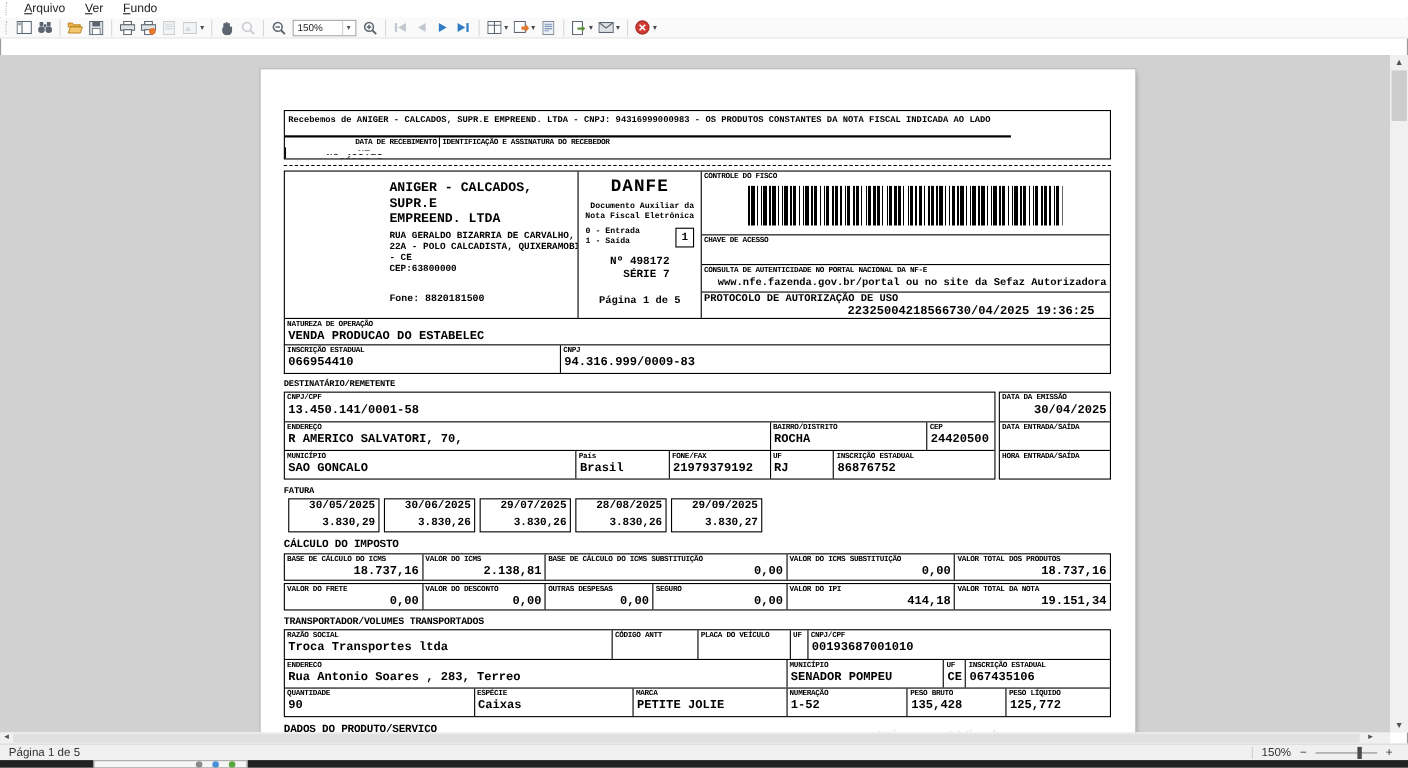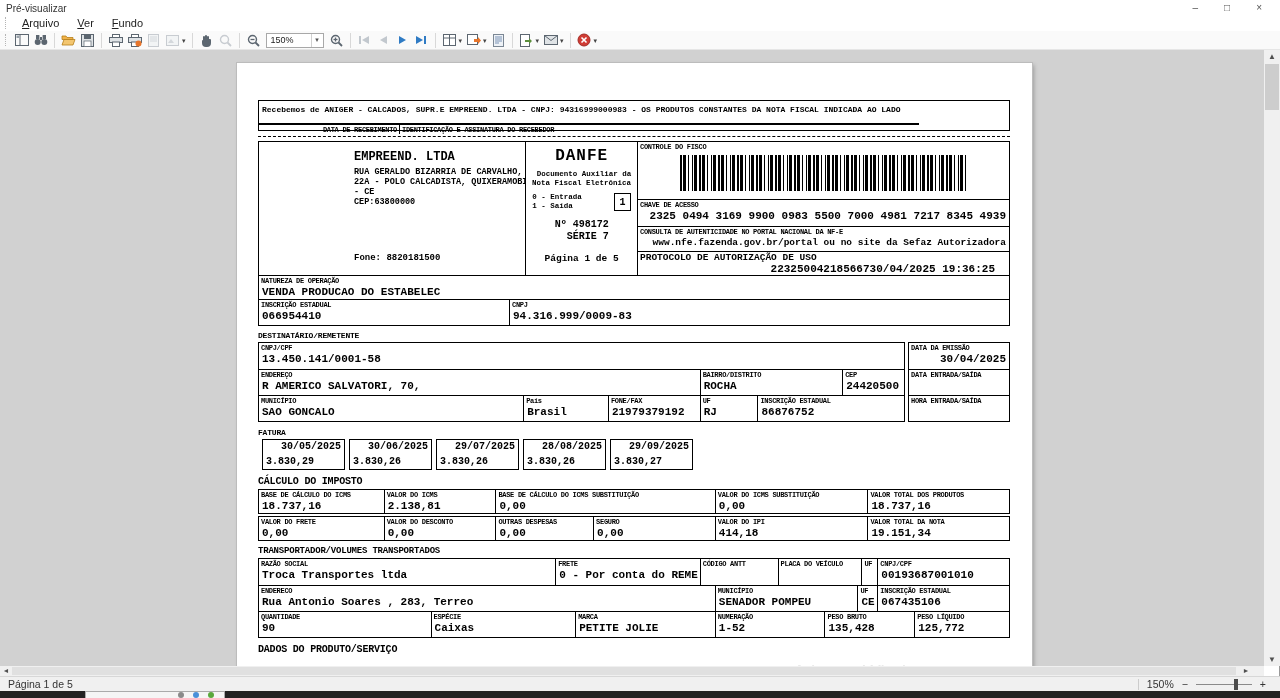--- a/index.html
+++ b/index.html
@@ -29,21 +29,21 @@
 .nbar{width:2px;height:8px;background:currentColor;display:inline-block}
 .nav{display:flex;align-items:center;gap:1px}
 .blue{color:#2f7bc4}.gray{color:#c2c8ce}
 
 .preview{position:absolute;left:0;top:50px;width:1264px;height:616px;background:#d1d1d1;overflow:hidden}
 .page{position:absolute;left:237px;top:13px;width:795px;height:720px;background:#fff;box-shadow:0 0 0 1px #bcbcbc,2px 2px 4px rgba(0,0,0,.25)}
 .sheet{position:absolute;left:21px;top:37px;width:752px;color:#000}
 .mono{font-family:"Liberation Mono","DejaVu Sans Mono",monospace;font-weight:700}
 .lb{font-family:"Liberation Mono","DejaVu Sans Mono",monospace;font-weight:700;font-size:7px;line-height:8px;padding:1px 2px 0;letter-spacing:-.3px;white-space:nowrap;overflow:hidden}
 .vl{font-family:"Liberation Mono","DejaVu Sans Mono",monospace;font-weight:700;font-size:11px;line-height:12px;padding:1px 3px;white-space:nowrap;overflow:hidden}
-.num{text-align:left}.ctr{text-align:right}
+.num{text-align:right}.ctr{text-align:right}
 .tbl{border:1.5px solid #000;display:flex;flex-direction:column}
 .row{display:flex}
 .row + .row{border-top:1px solid #000}
 .c{overflow:hidden}
 .c + .c{border-left:1px solid #000}
 .sec{font-family:"Liberation Mono","DejaVu Sans Mono",monospace;font-weight:700;letter-spacing:-.2px}
 .sec-sm{font-size:8px;line-height:9px}
 .sec-lg{font-size:10px;line-height:11px}
 .cutline{border-top:1.5px dashed #000;height:0;margin-top:5px}
 .barcode{height:36px;width:286px;margin:4px auto 0;background:repeating-linear-gradient(90deg,#000 0 2px,#fff 2px 3px,#000 3px 6px,#fff 6px 8px,#000 8px 9px,#fff 9px 12px,#000 12px 13px,#fff 13px 14px,#000 14px 17px,#fff 17px 19px)}
@@ -68,28 +68,20 @@
 .zthumb{position:absolute;left:38px;top:-5px;width:4px;height:11px;background:#4b4b4b}
 .taskbar{position:absolute;left:0;top:691px;width:1280px;height:7px;background:#222}
 .tsearch{position:absolute;left:85px;top:0;width:140px;height:7px;background:#f5f5f5;border:1px solid #aaa;border-bottom:none}
 .tdot{position:absolute;top:1px;width:6px;height:6px;border-radius:50%}
 </style>
 </head>
 <body>
 
 <div class="window">
 
-  <div class="titlebar">
-    <span class="title">Pré-visualizar</span>
-    <span class="wincontrols">
-      <span class="winbtn">–</span>
-      <span class="winbtn">□</span>
-      <span class="winbtn">×</span>
-    </span>
-  </div>
 
   <div class="menubar">
     <span class="grip"></span>
     <span class="menu-item">Arquivo</span>
     <span class="menu-item">Ver</span>
     <span class="menu-item">Fundo</span>
   </div>
 
   <div class="toolbar">
     <span class="grip"></span>
@@ -285,21 +277,21 @@
           </svg>
         </span>
       </span>
     <span class="caret">▾</span>
   </div>
 
   <div class="preview">
     <div class="page">
       <div class="sheet">
 
-        <div class="tbl" style="height:31px">
+        <div class="tbl" style="height:45px">
           <div style="width:660px;display:flex;flex-direction:column">
             <div class="c" style="height:22px">
               <div class="vl" style="font-size:8px;line-height:9px;padding-top:4px">Recebemos de ANIGER - CALCADOS, SUPR.E EMPREEND. LTDA - CNPJ: 94316999000983 - OS PRODUTOS CONSTANTES DA NOTA FISCAL INDICADA AO LADO</div>
             </div>
             <div class="row" style="border-top:2px solid #000;flex:1">
               <div class="c" style="width:140px">
                   <div class="lb ctr">DATA DE RECEBIMENTO</div>
                 </div>
               <div class="c" style="width:520px">
                   <div class="lb">IDENTIFICAÇÃO E ASSINATURA DO RECEBEDOR</div>
@@ -312,20 +304,21 @@
             <div class="vl ctr" style="font-size:9.5px">SÉRIE 7</div>
           </div>
         </div>
 
         <div class="cutline"></div>
 
         <div class="tbl" style="flex-direction:row;height:135px;margin-top:4px">
           <div class="c" style="width:267px;position:relative">
             <div style="position:absolute;left:95px;top:8px;width:180px">
               <div class="mono" style="font-size:12px;line-height:14px">
+                <div>ANIGER - CALCADOS, SUPR.E</div>
                 <div>EMPREEND. LTDA</div>
               </div>
               <div class="mono" style="font-size:8.5px;line-height:10px;margin-top:3px">
                 <div>RUA GERALDO BIZARRIA DE CARVALHO,</div>
                 <div>22A - POLO CALCADISTA, QUIXERAMOBIM</div>
                 <div>- CE</div>
                 <div>CEP:63800000</div>
               </div>
             </div>
             <div class="mono" style="position:absolute;left:95px;bottom:12px;font-size:9px">Fone: 8820181500</div>
@@ -349,21 +342,20 @@
             </div>
             <div class="mono" style="font-size:9.5px;margin-top:10px">Página 1 de 5</div>
           </div>
           <div class="c" style="width:373px;display:flex;flex-direction:column">
             <div style="height:58px">
               <div class="lb">CONTROLE DO FISCO</div>
               <div class="barcode"></div>
             </div>
             <div style="height:27px;border-top:1px solid #000">
               <div class="lb">CHAVE DE ACESSO</div>
-              <div class="vl ctr">2325 0494 3169 9900 0983 5500 7000 4981 7217 8345 4939</div>
             </div>
             <div style="height:25px;border-top:1px solid #000">
               <div class="lb">CONSULTA DE AUTENTICIDADE NO PORTAL NACIONAL DA NF-E</div>
               <div class="vl ctr" style="font-size:9.5px">www.nfe.fazenda.gov.br/portal ou no site da Sefaz Autorizadora</div>
             </div>
             <div style="flex:1;border-top:1px solid #000">
               <div class="mono" style="font-size:9.5px;line-height:10px;padding:1px 2px 0">PROTOCOLO DE AUTORIZAÇÃO DE USO</div>
               <div style="display:flex;justify-content:flex-end;padding:0 14px 0 2px">
                 <span class="vl" style="padding:0">223250042185667</span>
                 <span class="vl" style="padding:0">30/04/2025 19:36:25</span>
@@ -521,24 +513,20 @@
               <div class="vl num">19.151,34</div>
             </div>
         </div>
 
         <div class="sec sec-sm" style="font-size:9px;margin-top:6px">TRANSPORTADOR/VOLUMES TRANSPORTADOS</div>
         <div class="tbl" style="margin-top:2px">
           <div class="row" style="height:26px">
             <div class="c" style="width:297px">
                 <div class="lb">RAZÃO SOCIAL</div>
                 <div class="vl">Troca Transportes ltda</div>
-              </div>
-            <div class="c" style="width:145px">
-                <div class="lb">FRETE</div>
-                <div class="vl">0 - Por conta do REME</div>
               </div>
             <div class="c" style="width:78px">
                 <div class="lb">CÓDIGO ANTT</div>
                 <div class="vl"></div>
               </div>
             <div class="c" style="width:84px">
                 <div class="lb">PLACA DO VEÍCULO</div>
                 <div class="vl"></div>
               </div>
             <div class="c" style="width:16px">

